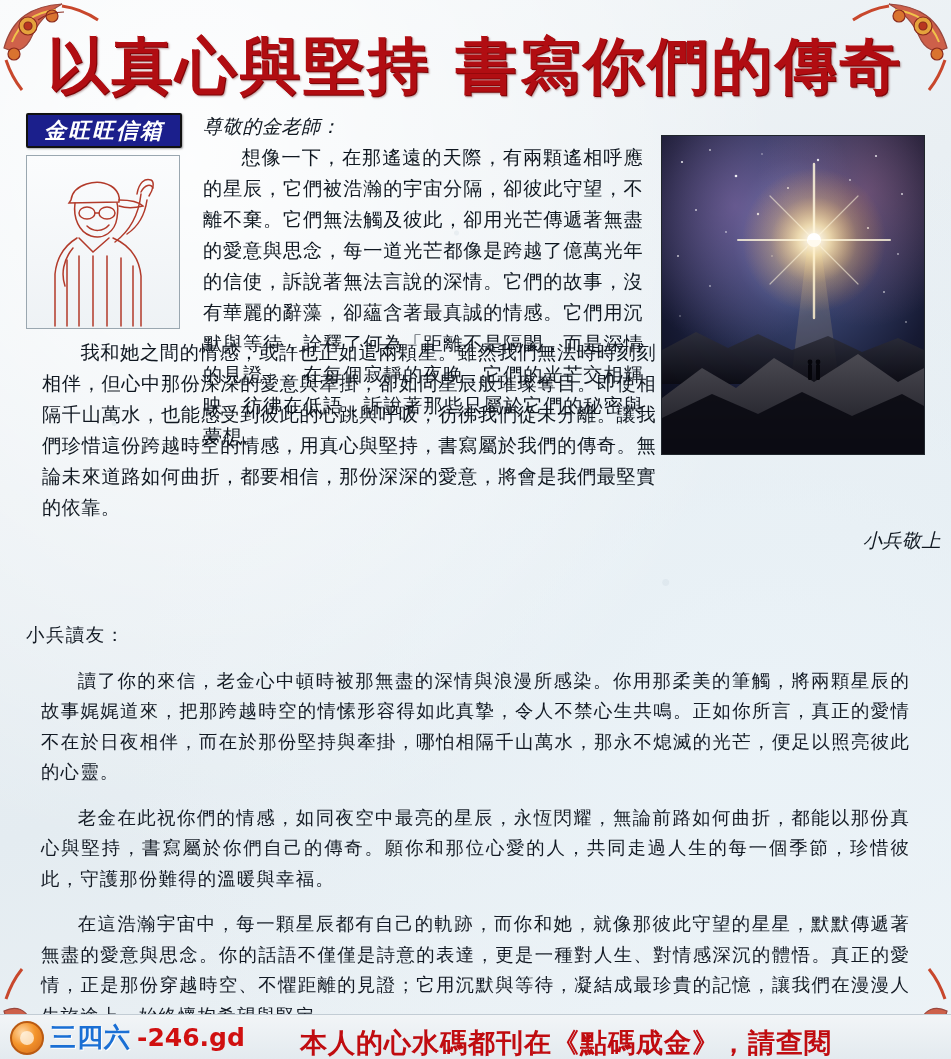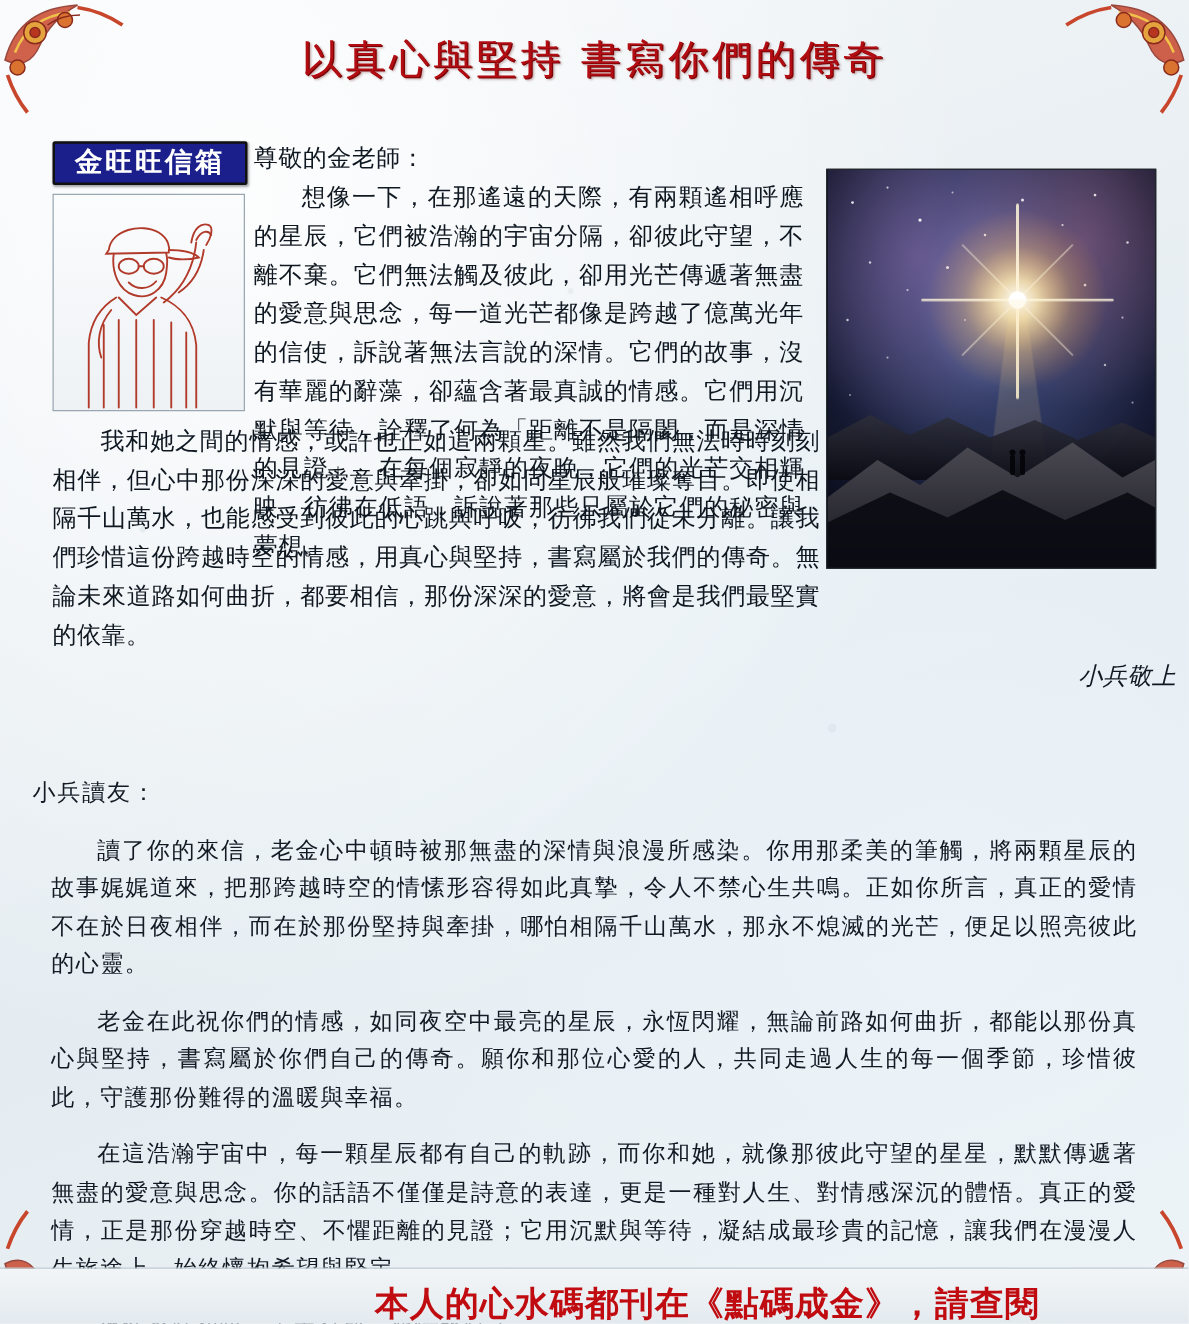--- a/index.html
+++ b/index.html
@@ -56,44 +56,45 @@
     position: absolute;
     top: 26px;
     left: 0;
     width: 951px;
     text-align: center;
     z-index: 4;
   }
   .title-bar .title {
     display: inline-block;
     font-family: "DejaVu Serif", "Liberation Serif", serif;
-    font-weight: normal;
-    font-size: 32px;
+    font-weight: bold;
+    font-size: 61px;
     letter-spacing: 3px;
     color: #b10d12;
     text-shadow:
       1px 1px 0 #7d0406,
       2px 2px 2px rgba(80,0,0,0.35);
     text-align: center;
   }
 
   .content {
     position: absolute;
     top: 105px;
     left: 18px;
     width: 915px;
     height: 915px;
   }
 
   
   .mailbox {
     position: absolute;
     top: 8px;
-    left: 24px;
+    left: 8px;
     width: 165px;
+    font-style: italic;
   }
   .mailbox-label {
     width: 152px;
     height: 31px;
     background: #1b1f8c;
     border: 2px solid #111;
     border-radius: 2px;
     color: #fff;
     font-family: "DejaVu Serif", "Liberation Serif", serif;
     font-weight: bold;
@@ -119,21 +120,21 @@
     top: 6px;
     left: 185px;
     width: 440px;
     font-family: "DejaVu Serif", "Liberation Serif", serif;
     font-size: 19.2px;
     line-height: 31px;
     color: #0f1720;
     text-align: justify;
     letter-spacing: 0.4px;
   }
-  .letter-top .salutation { text-indent: 0; }
+  .letter-top .salutation { text-indent: 0; font-style: italic; }
   .letter-top p { margin: 0; text-indent: 2em; }
 
   
   .starphoto {
     position: absolute;
     top: 30px;
     right: 8px;
     width: 262px;
     height: 318px;
     border: 1px solid #20262c;
@@ -468,16 +469,21 @@
       <p>在這浩瀚宇宙中，每一顆星辰都有自己的軌跡，而你和她，就像那彼此守望的星星，默默傳遞著無盡的愛意與思念。你的話語不僅僅是詩意的表達，更是一種對人生、對情感深沉的體悟。真正的愛情，正是那份穿越時空、不懼距離的見證；它用沉默與等待，凝結成最珍貴的記憶，讓我們在漫漫人生旅途上，始終懷抱希望與堅定。</p>
       <p class="closing">祝你家庭和睦，事業有成，愛情永駐！</p>
       <div class="sign">金旺旺覆</div>
     </div>
 
   </div>
 
   <div class="watermark">DEEPSEEK.COM</div>
 
   <div class="footer">
+    <div class="brand">
+      <span class="brand-mark"></span>
+      <span class="brand-cn">三四六</span>
+      <span class="brand-en">-246.gd</span>
+    </div>
     <div class="footer-note">本人的心水碼都刊在《點碼成金》，請查閱</div>
   </div>
 
 </div>
 
 </body></html>

